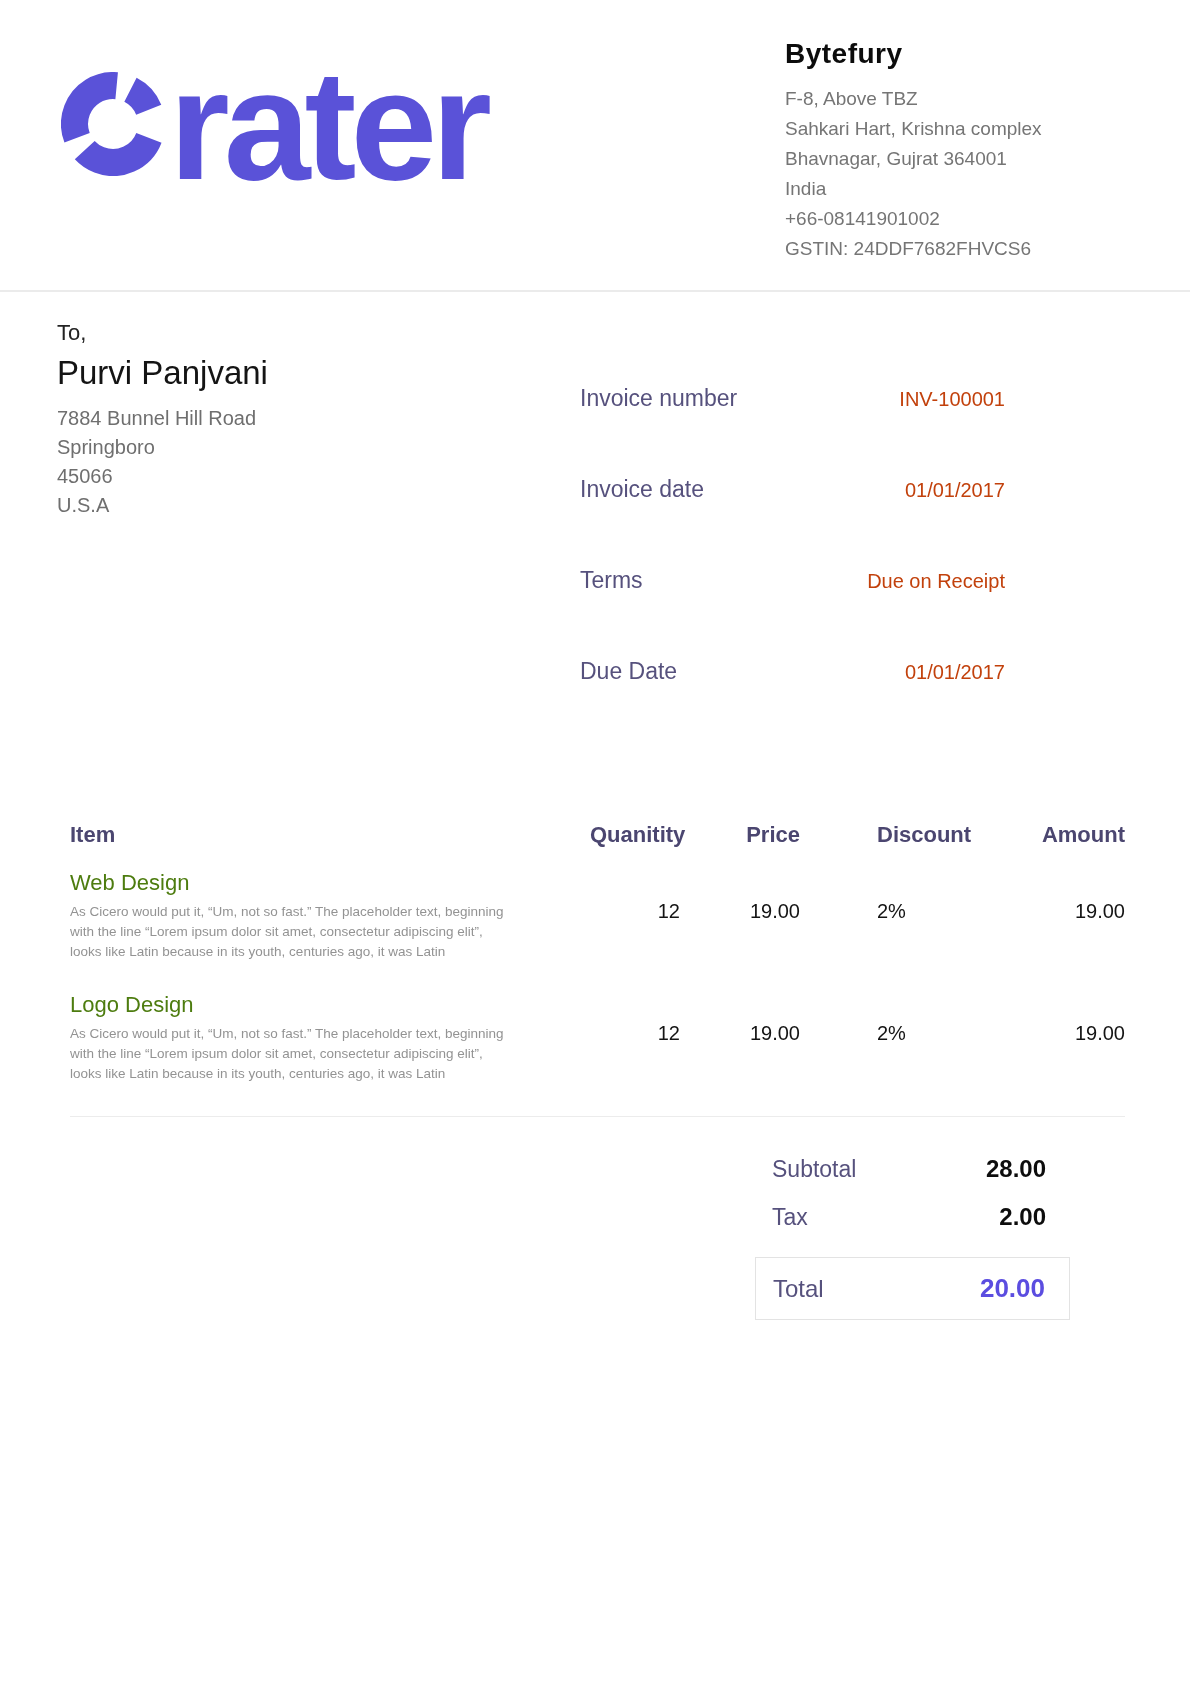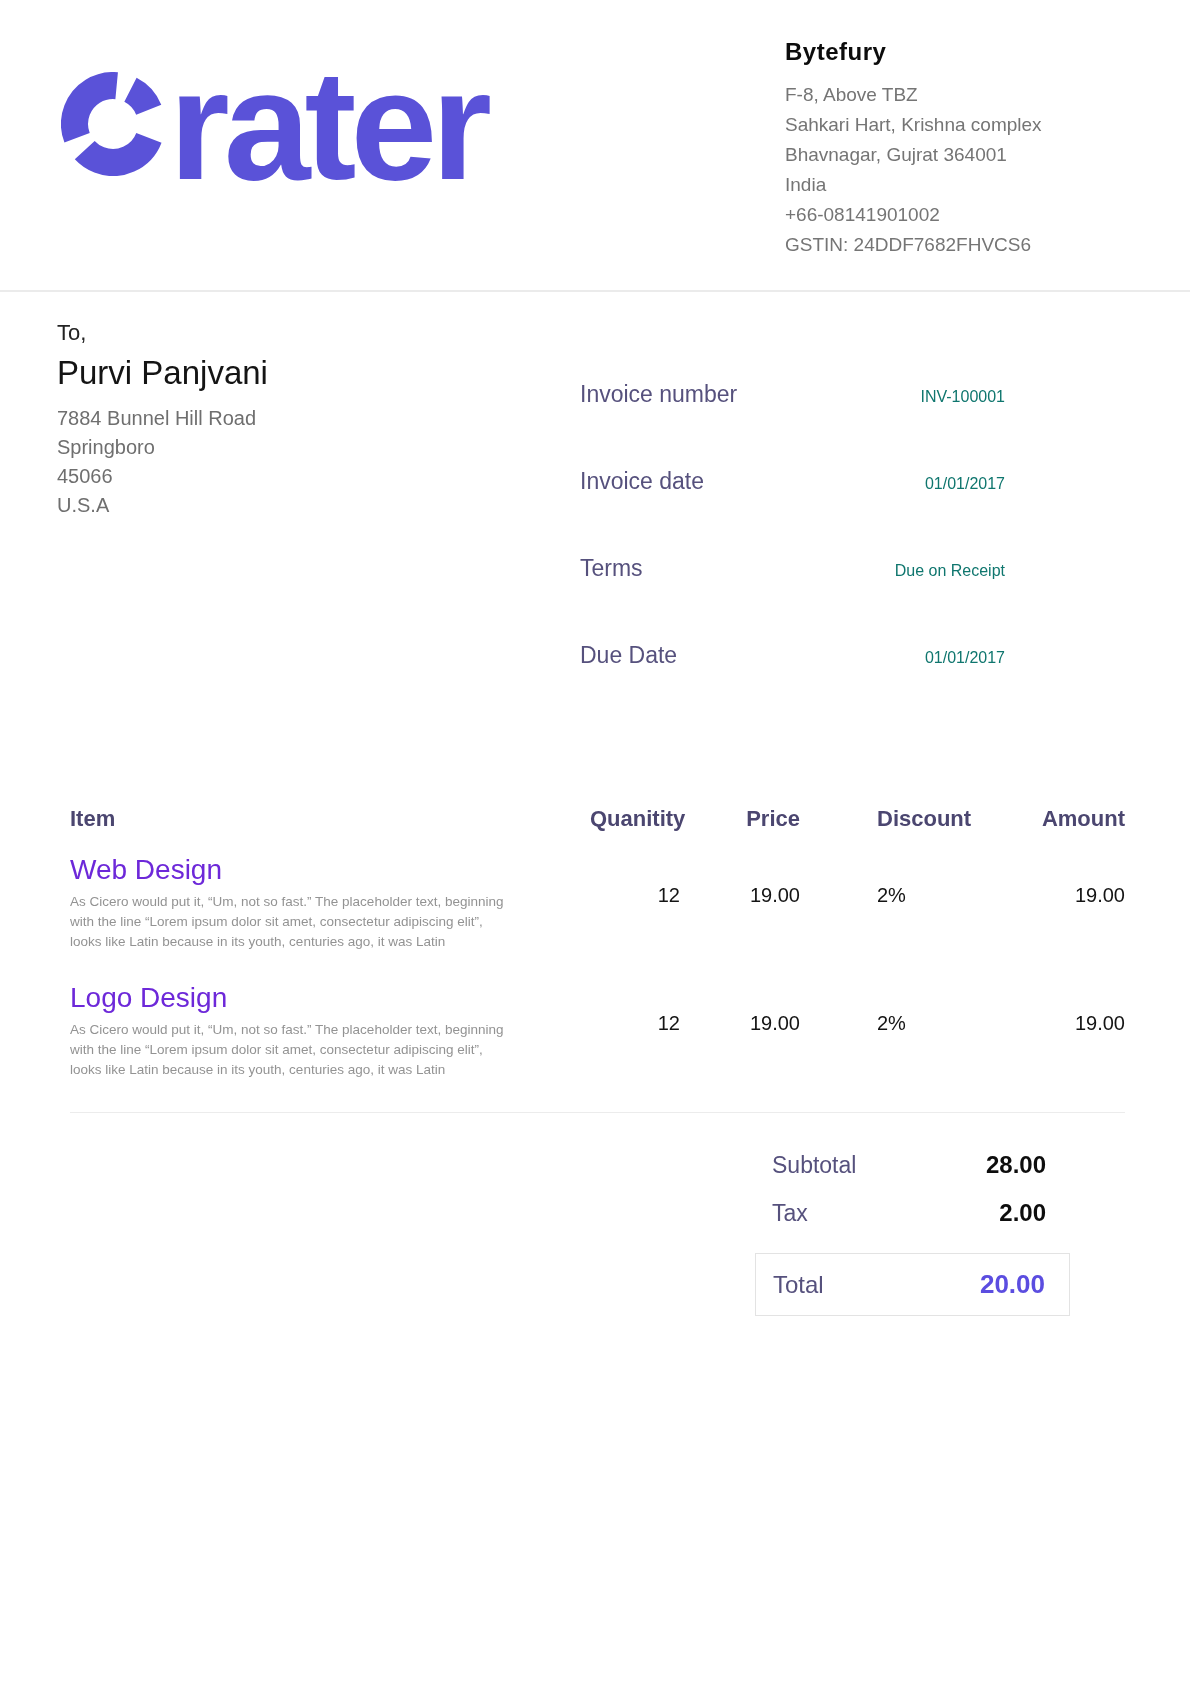--- a/index.html
+++ b/index.html
@@ -28,46 +28,46 @@
     font-family:"Liberation Sans", sans-serif;
     font-weight:bold;
     font-size:156px;
     line-height:0.68;
     letter-spacing:-6px;
     color:#5a52d8;
     margin-left:4px;
     white-space:nowrap;
   }
   .company { position:absolute; left:785px; top:38px; width:340px; }
-  .company-name { font-size:24px; font-weight:bold; color:#0c0c0c; margin-bottom:14px; letter-spacing:0.5px; }
+  .company-name { font-size:28px; font-weight:bold; color:#0c0c0c; margin-bottom:14px; letter-spacing:0.5px; }
   .company-line { font-size:19px; line-height:30px; color:#757575; }
 
   
   .billing { display:flex; justify-content:space-between; padding:28px 65px 0 57px; }
   .to-label { font-size:22px; color:#232323; }
   .bill-name { font-size:33px; color:#141414; margin:8px 0 12px; font-weight:normal; }
   .bill-line { font-size:20px; line-height:29px; color:#6f6f6f; }
   .meta { width:425px; margin:20px 120px 0 0; }
   .meta-row { display:flex; justify-content:space-between; align-items:baseline; margin-bottom:19px;gap:40px; }
   .meta-label { font-size:23px; color:#56517d; }
-  .meta-value { font-size:16px; color:#0f766e;margin-top:48px; }
+  .meta-value { font-size:20px; color:#c2410c;margin-top:48px; }
 
   
   .items { padding:0 65px 0 70px; margin-top:118px; }
   .tgrid {
     display:grid;
     grid-template-columns:1fr 90px 120px 175px 150px;
   }
   .thead { margin-bottom:22px; }
   .th { font-size:22px; font-weight:bold; color:#4b4670; }
   .col-item { text-align:left; }
   .col-qty, .col-price, .col-amount { text-align:right; }
   .col-discount { text-align:left; padding-left:77px; }
   .item-row { margin-bottom:30px; }
-  .item-name { font-size:28px; color:#6d28d9; }
+  .item-name { font-size:22px; color:#4d7c0f; }
   .item-desc {
     margin-top:6px;
     max-width:438px;
     font-size:13.5px;
     line-height:20px;
     color:#939393;
   }
   .cell-val { font-size:20px; color:#141414; padding-top:30px; }
   .items-divider { border-top:1px solid #ececec; margin-top:32px; }
 

